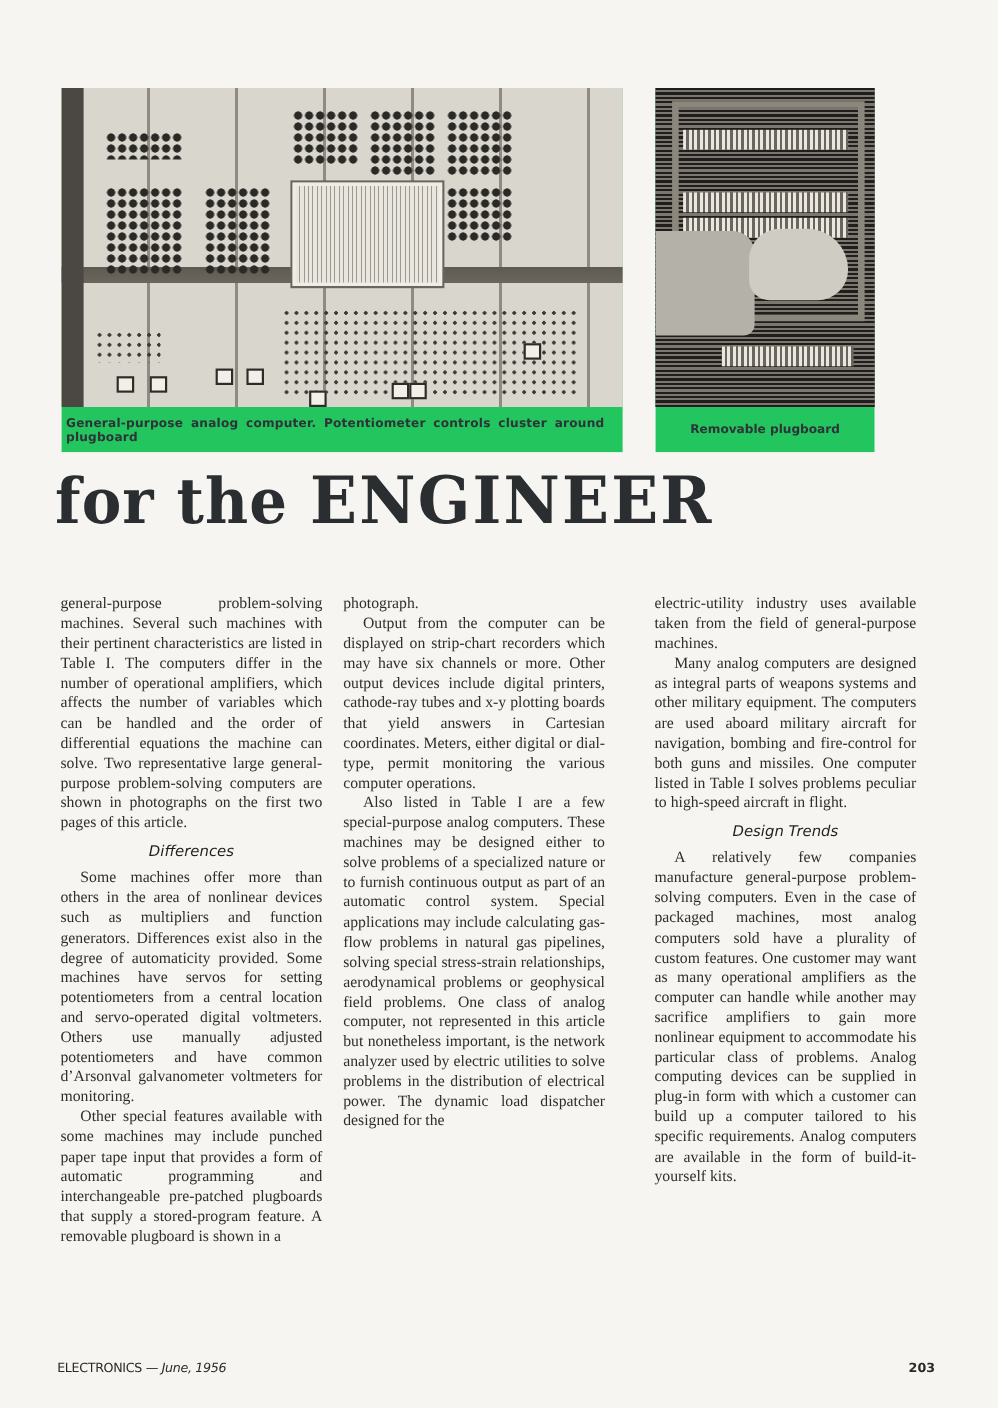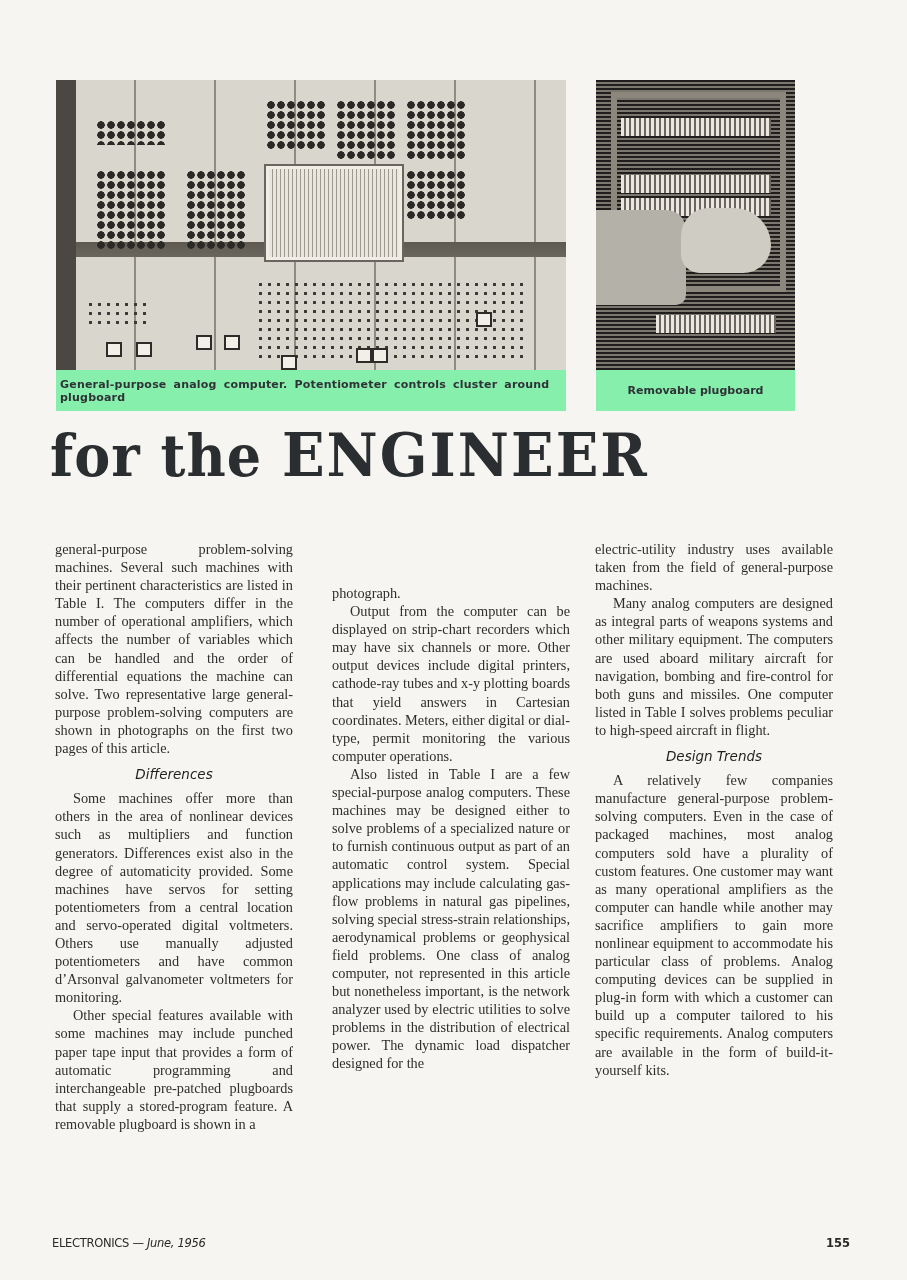--- a/index.html
+++ b/index.html
@@ -4,21 +4,21 @@
 <style>
   html, body { margin: 0; padding: 0; }
   body {
     width: 907px; height: 1280px;
     background: #f6f5f1;
     position: relative;
     overflow: hidden;
     font-family: "Liberation Serif", "DejaVu Serif", serif;
     color: #2a2a2a;
   }
-  .photo-block { position: absolute; background: #86efac; }
+  .photo-block { position: absolute; background: #22c55e; }
   #photo-left { left: 56px; top: 80px; width: 510px; height: 331px; }
   #photo-right { left: 596px; top: 80px; width: 199px; height: 331px; }
   .photo {
     position: absolute; left: 0; top: 0; right: 0; height: 290px;
     overflow: hidden;
   }
   #photo-left .photo {
     background:
       linear-gradient(180deg, rgba(0,0,0,0) 0%, rgba(0,0,0,0) 56%, #5e5a52 56%, #6b665d 61%, rgba(0,0,0,0) 61%),
       repeating-linear-gradient(90deg, #d8d6cd 0 78px, #8f8b82 78px 80px),
@@ -83,21 +83,21 @@
     white-space: nowrap; transform: scaleY(1.06); transform-origin: top left;
   }
   .headline .big { font-size: 56px; letter-spacing: 2px; }
   .column {
     position: absolute; top: 540px; width: 238px;
     font-size: 14.3px; line-height: 18.1px;
     text-align: justify; hyphens: manual;
     color: #2e2e2e;
   }
   #col-1 { left: 55px; }
-  #col-2 { left: 332px; margin-top: 44px; }
+  #col-2 { left: 312px; }
   #col-3 { left: 595px; }
   .column p { margin: 0; text-indent: 18px; }
   .column p.cont { text-indent: 0; }
   .subhead {
     font-family: "DejaVu Sans", sans-serif; font-weight: normal; font-style: italic;
     font-size: 13.5px; text-align: center; margin: 8px 0 6px 0; color: #1f1f1f;
   }
   .footer-left {
     position: absolute; left: 52px; top: 1236px;
     font-family: "DejaVu Sans", sans-serif; font-size: 11.5px; color: #2a2a2a;
@@ -168,13 +168,13 @@
 <div class="column" id="col-3">
     <p class="cont">electric-utility industry uses available taken from the field of general-purpose machines.</p>
     <p>Many analog computers are designed as integral parts of weapons systems and other military equipment. The computers are used aboard military aircraft for navigation, bombing and fire-control for both guns and missiles. One computer listed in Table I solves problems peculiar to high-speed aircraft in flight.</p>
     <div class="subhead">Design Trends</div>
     <p>A relatively few companies manufacture general-purpose problem-solving computers. Even in the case of packaged machines, most analog computers sold have a plurality of custom features. One customer may want as many operational amplifiers as the computer can handle while another may sacrifice amplifiers to gain more nonlinear equipment to accommodate his particular class of problems. Analog computing devices can be supplied in plug-in form with which a customer can build up a computer tailored to his specific requirements. Analog computers are available in the form of build-it-yourself kits.</p>
   </div>
 
 <div class="footer-left">
   <span>ELECTRONICS</span><span> — </span><span class="date">June, 1956</span>
 </div>
-<div class="footer-right">155</div>
+<div class="footer-right">203</div>
 
 </body></html>

